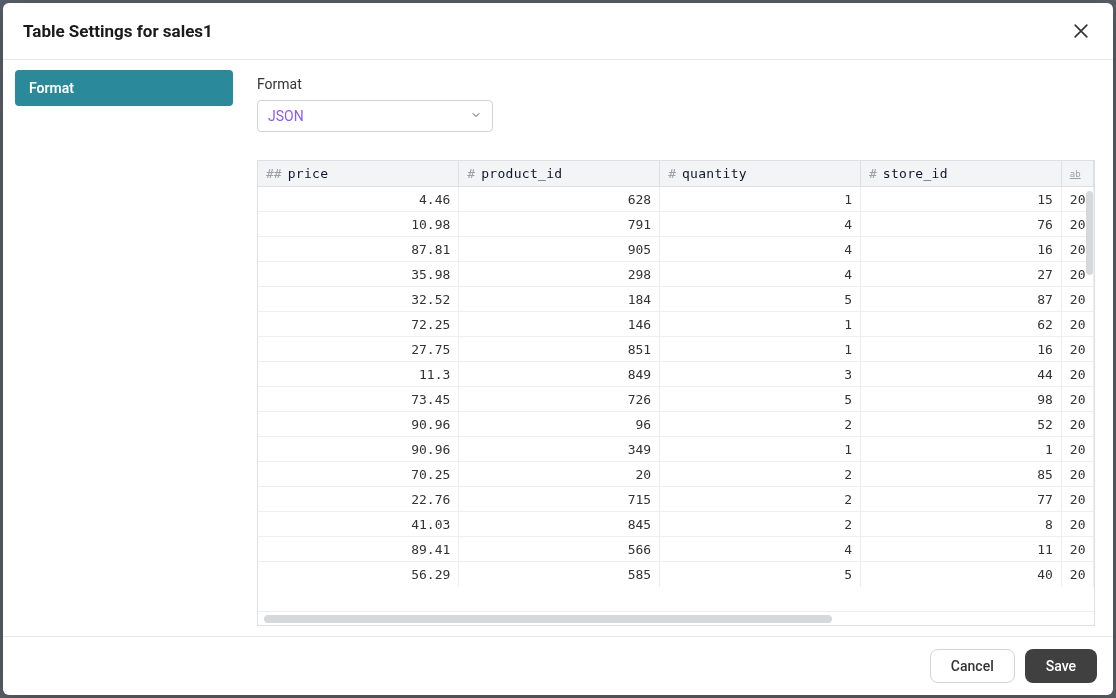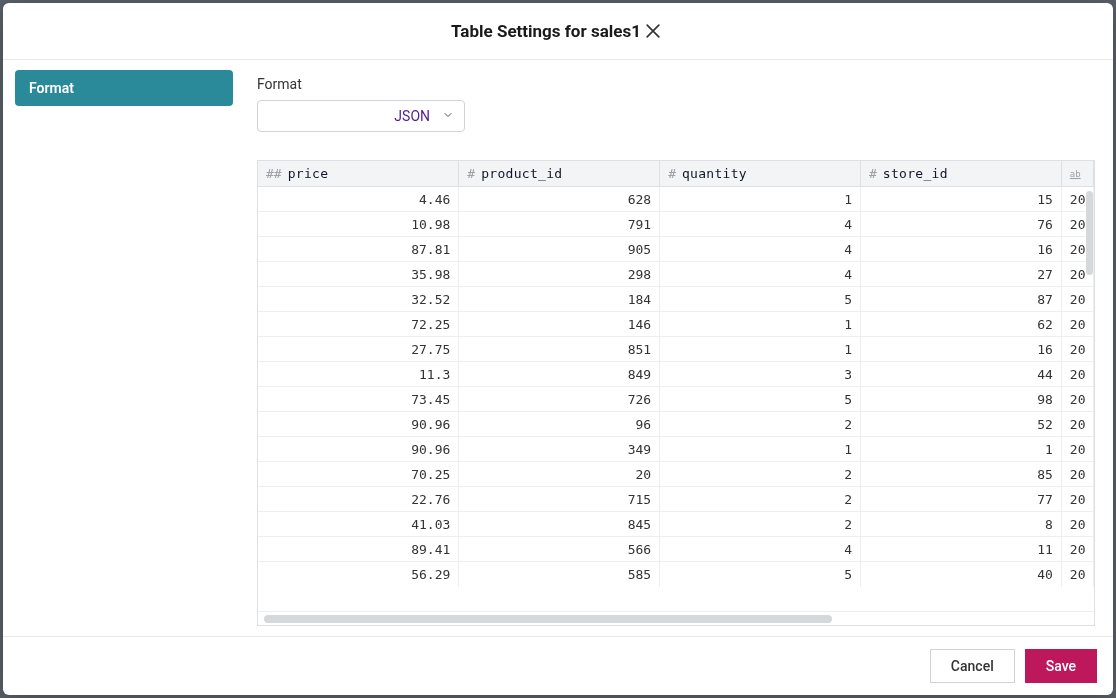--- a/index.html
+++ b/index.html
@@ -19,21 +19,21 @@
     background: #fff;
     border-radius: 6px;
     display: flex;
     flex-direction: column;
     box-shadow: 0 4px 24px rgba(0,0,0,0.25);
     overflow: hidden;
   }
   .modal-header {
     display: flex;
     align-items: center;
-    justify-content: center;
+    justify-content: space-between;
     padding: 16px 20px;
     border-bottom: 1px solid #e7e9eb;
   }
   .modal-title {
     font-size: 17px;
     font-weight: 700;
     color: #1a1a1a;
   }
   .close-btn {
     width: 24px; height: 24px;
@@ -71,26 +71,25 @@
   .field-label {
     font-size: 14px;
     color: #333;
     margin-bottom: 8px;
   }
   .select-box {
     position: relative;
     border: 1px solid #cfd4d9;
     border-radius: 4px;
     padding: 7px 34px 7px 10px;
-    width: 208px;
+    width: 236px;
     cursor: pointer;
     background: #fff;
-    color: #4c1d95;
+    color: #8b5cf6;
     font-size: 14px;
-    text-align: right;
   }
   .select-caret {
     position: absolute;
     right: 10px; top: 50%;
     transform: translateY(-50%);
     color: #555;
   }
   .table-wrap {
     margin-top: 28px;
     border: 1px solid #dcdfe3;
@@ -164,33 +163,33 @@
   }
   .modal-footer {
     border-top: 1px solid #e7e9eb;
     padding: 12px 16px;
     display: flex;
     justify-content: flex-end;
     gap: 10px;
   }
   .btn {
     padding: 8px 20px;
-    border-radius: 0;
+    border-radius: 8px;
     font-size: 14px;
     cursor: pointer;
     border: 1px solid transparent;
     font-weight: 500;
   }
   .btn-secondary {
     background: #fff;
     border-color: #cfd4d9;
     color: #333;
   }
   .btn-primary {
-    background: #be185d;
+    background: #404040;
     color: #fff;
   }
 </style>
 </head>
 <body>
 
 <div class="modal">
 
   <div class="modal-header">
     <div class="modal-title">Table Settings for sales1</div>

